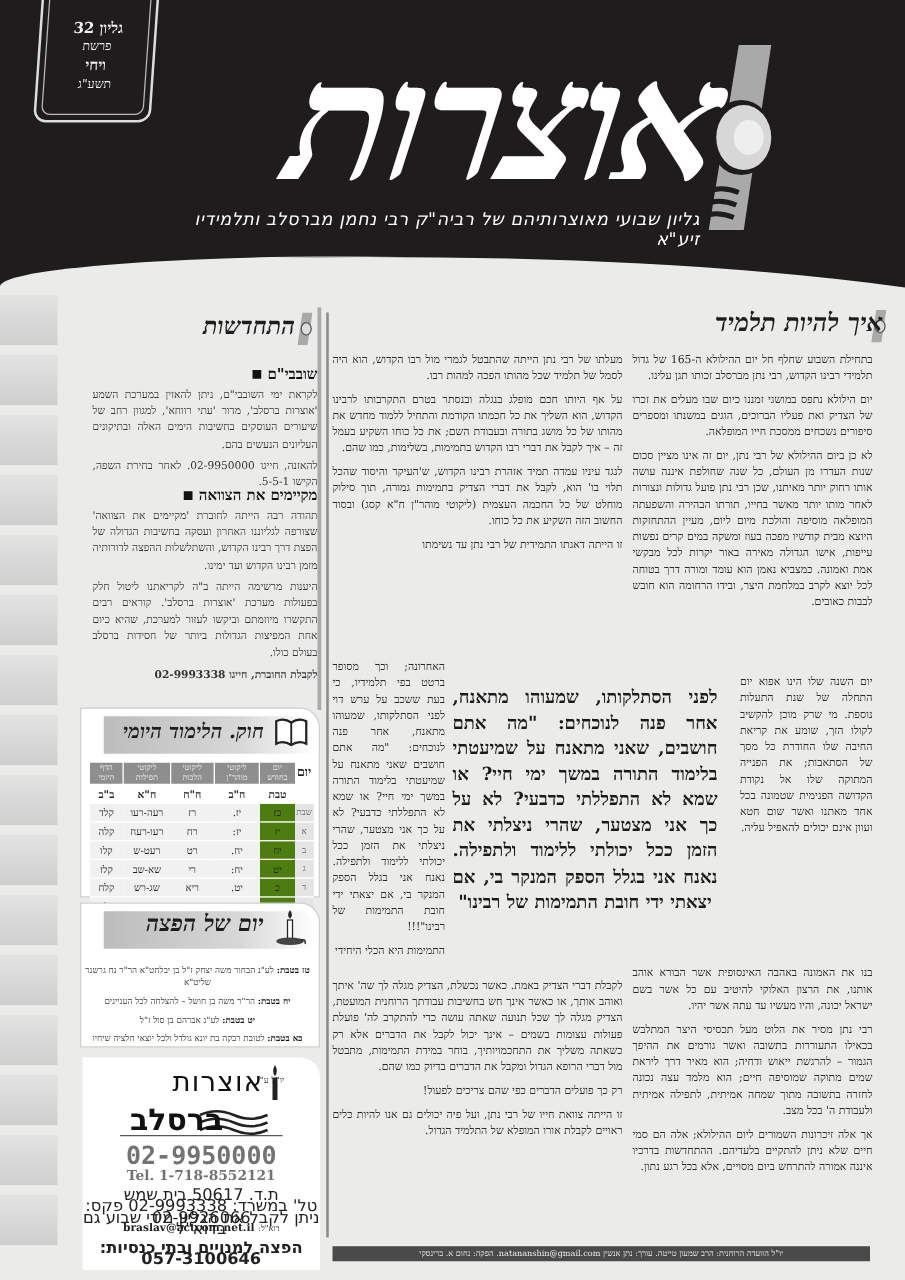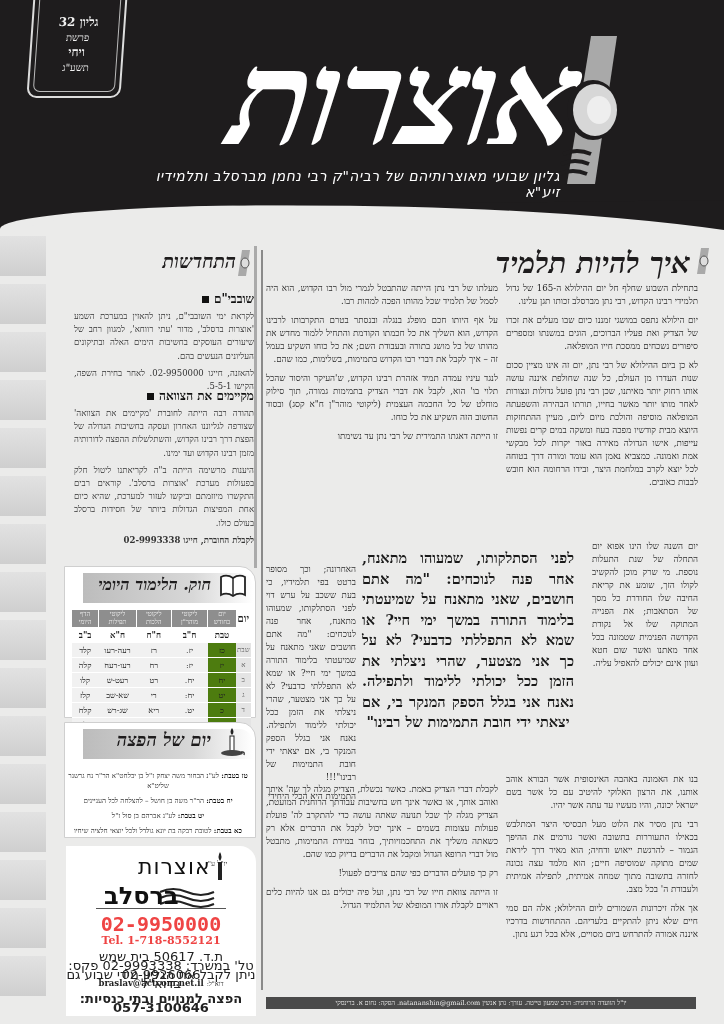--- a/index.html
+++ b/index.html
@@ -55,21 +55,21 @@
     .dedications { position: absolute; left: 0; top: 48px; width: 186px; direction: rtl; text-align: center; font-size: 7px; line-height: 10px; color: #333; }
     .dedications p { margin-bottom: 5px; }
     .dedications b { font-weight: bold; color: #111; }
 
     .ad { position: absolute; left: 66px; top: 846px; width: 190px; height: 170px; background: #fff; border-radius: 0 16px 0 0; }
     .ad-sponsor { position: absolute; left: 140px; top: 14px; font-size: 7px; direction: rtl; color: #333; }
     .ad-logo-top { position: absolute; left: 72px; top: 8px; font-family: "DejaVu Sans", sans-serif; font-size: 22px; direction: rtl; color: #111; letter-spacing: 1px; }
     .ad-logo-bottom { position: absolute; left: 38px; top: 36px; font-family: "DejaVu Sans", sans-serif; font-weight: bold; font-size: 24px; direction: rtl; color: #111; }
     .ad-waves { position: absolute; left: 92px; top: 40px; width: 58px; height: 22px; }
     .ad-line { position: absolute; left: 30px; top: 62px; width: 130px; height: 1px; background: #555; }
-    .ad-phone { position: absolute; left: 0; width: 190px; text-align: center; font-family: "DejaVu Sans Mono", monospace; font-weight: bold; color: #ef4444; }
+    .ad-phone { position: absolute; left: 0; width: 190px; text-align: center; font-family: "DejaVu Sans Mono", monospace; font-weight: bold; color: #737373; }
     .ad-small { position: absolute; left: 0; width: 190px; text-align: center; direction: rtl; font-family: "DejaVu Sans", sans-serif; font-size: 13px; line-height: 9px; color: #222; }
 
     .footer-bar { position: absolute; left: 266px; top: 997px; width: 430px; height: 12px; background: #4a4a4a; color: #f0f0f0; font-size: 6.5px; line-height: 12px; text-align: center; direction: rtl; font-family: "DejaVu Serif", serif; }
   </style>
 </head>
 <body>
 
 <div class="header">
   <div class="issue-box">
     <div class="issue-box-inner">
@@ -114,21 +114,21 @@
     <div></div>
     <div></div>
     <div></div>
     <div></div>
 </div>
 
 <svg class="title-icon" style="left:697px; top:248px;" viewBox="0 0 12 26">
   <polygon points="4,0 12,0 8,26 0,26" fill="#a9a9a9"></polygon>
     <ellipse cx="7" cy="13" rx="4" ry="5" fill="#ddd" stroke="#555" stroke-width="1"></ellipse>
 </svg>
-<div class="section-title" style="right:34px; top:246px; font-size:29px;">איך להיות תלמיד</div>
+<div class="section-title" style="right:18px; top:246px; font-size:20px;">איך להיות תלמיד</div>
 
 <div class="col" style="left:506px; top:282px; width:192px;">
   <p>בתחילת השבוע שחלף חל יום ההילולא ה-165 של גדול תלמידי רבינו הקדוש, רבי נתן מברסלב זכותו תגן עלינו.</p>
   <p>יום הילולא נתפס במושגי זמננו כיום שבו מעלים את זכרו של הצדיק ואת פעליו הברוכים, הוגים במשנתו ומספרים סיפורים נשכחים ממסכת חייו המופלאה.</p>
   <p>לא כן ביום ההילולא של רבי נתן, יום זה אינו מציין סכום שנות העדרו מן העולם, כל שנה שחולפת איננה עושה אותו רחוק יותר מאיתנו, שכן רבי נתן פועל גדולות ונצורות לאחר מותו יותר מאשר בחייו, תורתו הבהירה והשפעתה המופלאה מוסיפה והולכת מיום ליום, מעיין ההתחזקות היוצא מבית קודשיו מפכה בעוז ומשקה במים קרים נפשות עייפות, אישו הגדולה מאירה באור יקרות לכל מבקשי אמת ואמונה. כמצביא נאמן הוא עומד ומורה דרך בטוחה לכל יוצא לקרב במלחמת היצר, ובידו הרחומה הוא חובש לבבות כאובים.</p>
 </div>
 
 <div class="col" style="left:592px; top:540px; width:106px;">
   <p>יום השנה שלו הינו אפוא יום התחלה של שנת התעלות נוספת. מי שרק מוכן להקשיב לקולו הזך, שומע את קריאת החיבה שלו החודרת כל מסך של הסתאבות; את הפנייה המתוקה שלו אל נקודת הקדושה הפנימית שטמונה בכל אחד מאתנו ואשר שום חטא ועוון אינם יכולים להאפיל עליה.</p>
 </div>
@@ -139,21 +139,21 @@
   <p>אך אלה זיכרונות השמורים ליום ההילולא; אלה הם סמי חיים שלא ניתן להתקיים בלעדיהם. ההתחדשות בדרכיו איננה אמורה להתרחש ביום מסויים, אלא בכל רגע נתון.</p>
 </div>
 
 <div class="col" style="left:266px; top:282px; width:232px;">
   <p>מעלתו של רבי נתן הייתה שהתבטל לגמרי מול רבו הקדוש, הוא היה לסמל של תלמיד שכל מהותו הפכה למהות רבו.</p>
   <p>על אף היותו חכם מופלג בנגלה ובנסתר בטרם התקרבותו לרבינו הקדוש, הוא השליך את כל חכמתו הקודמת והתחיל ללמוד מחדש את מהותו של כל מושג בתורה ובעבודת השם; את כל כוחו השקיע בעמל זה – איך לקבל את דברי רבו הקדוש בתמימות, בשלימות, כמו שהם.</p>
   <p>לנגד עיניו עמדה תמיד אזהרת רבינו הקדוש, ש'העיקר והיסוד שהכל תלוי בו' הוא, לקבל את דברי הצדיק בתמימות גמורה, תוך סילוק מוחלט של כל החכמה העצמית (ליקוטי מוהר"ן ח"א קסג) ובסוד החשוב הזה השקיע את כל כוחו.</p>
   <p>זו הייתה דאגתו התמידית של רבי נתן עד נשימתו</p>
 </div>
 
-<div class="col" style="left:266px; top:528px; width:90px;margin-top:35px;">
+<div class="col" style="left:266px; top:528px; width:90px;">
   <p>האחרונה; וכך מסופר ברטט בפי תלמידיו, כי בעת ששכב על ערש דוי לפני הסתלקותו, שמעוהו מתאנח, אחר פנה לנוכחים: "מה אתם חושבים שאני מתאנח על שמיעטתי בלימוד התורה במשך ימי חיי? או שמא לא התפללתי כדבעי? לא על כך אני מצטער, שהרי ניצלתי את הזמן ככל יכולתי ללימוד ולתפילה. נאנח אני בגלל הספק המנקר בי, אם יצאתי ידי חובת התמימות של רבינו"!!!</p>
   <p>התמימות היא הכלי היחידי</p>
 </div>
 
 <div class="col" style="left:266px; top:783px; width:232px;">
   <p>לקבלת דברי הצדיק באמת. כאשר נכשלת, הצדיק מגלה לך שה' איתך ואוהב אותך, או כאשר אינך חש בחשיבות עבודתך הרוחנית המועטת, הצדיק מגלה לך שכל תנועה שאתה עושה כדי להתקרב לה' פועלת פעולות עצומות בשמים – אינך יכול לקבל את הדברים אלא רק כשאתה משליך את התחכמויותיך, בוחר במידת התמימות, מתבטל מול דברי הרופא הגדול ומקבל את הדברים בדיוק כמו שהם.</p>
   <p>רק כך פועלים הדברים כפי שהם צריכים לפעול!</p>
   <p>זו הייתה צוואת חייו של רבי נתן, ועל פיה יכולים גם אנו להיות כלים ראויים לקבלת אורו המופלא של התלמיד הגדול.</p>
 </div>
 

